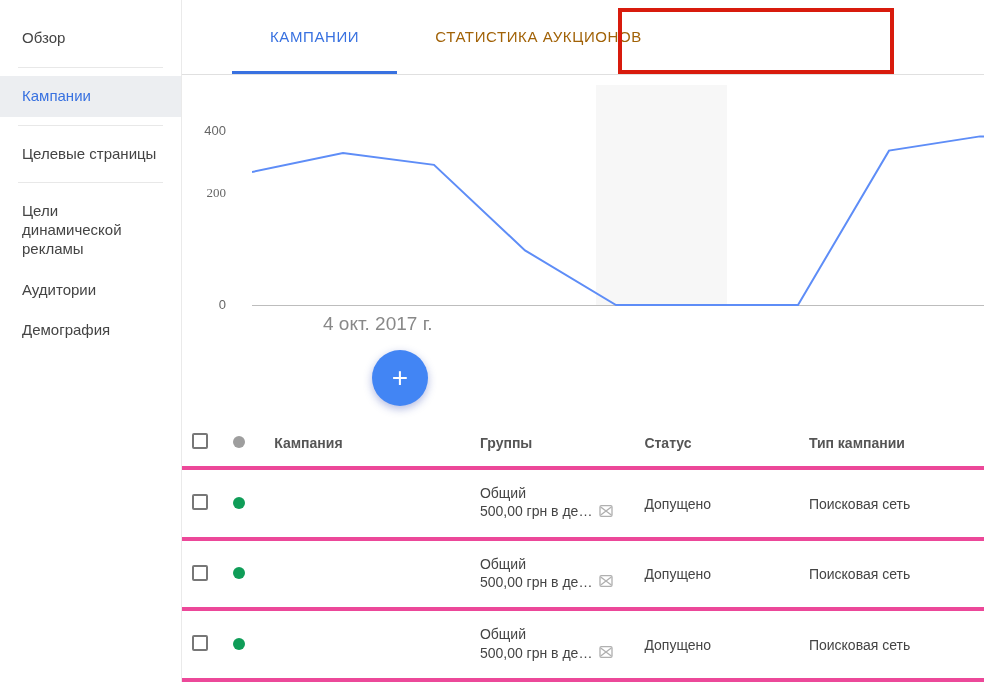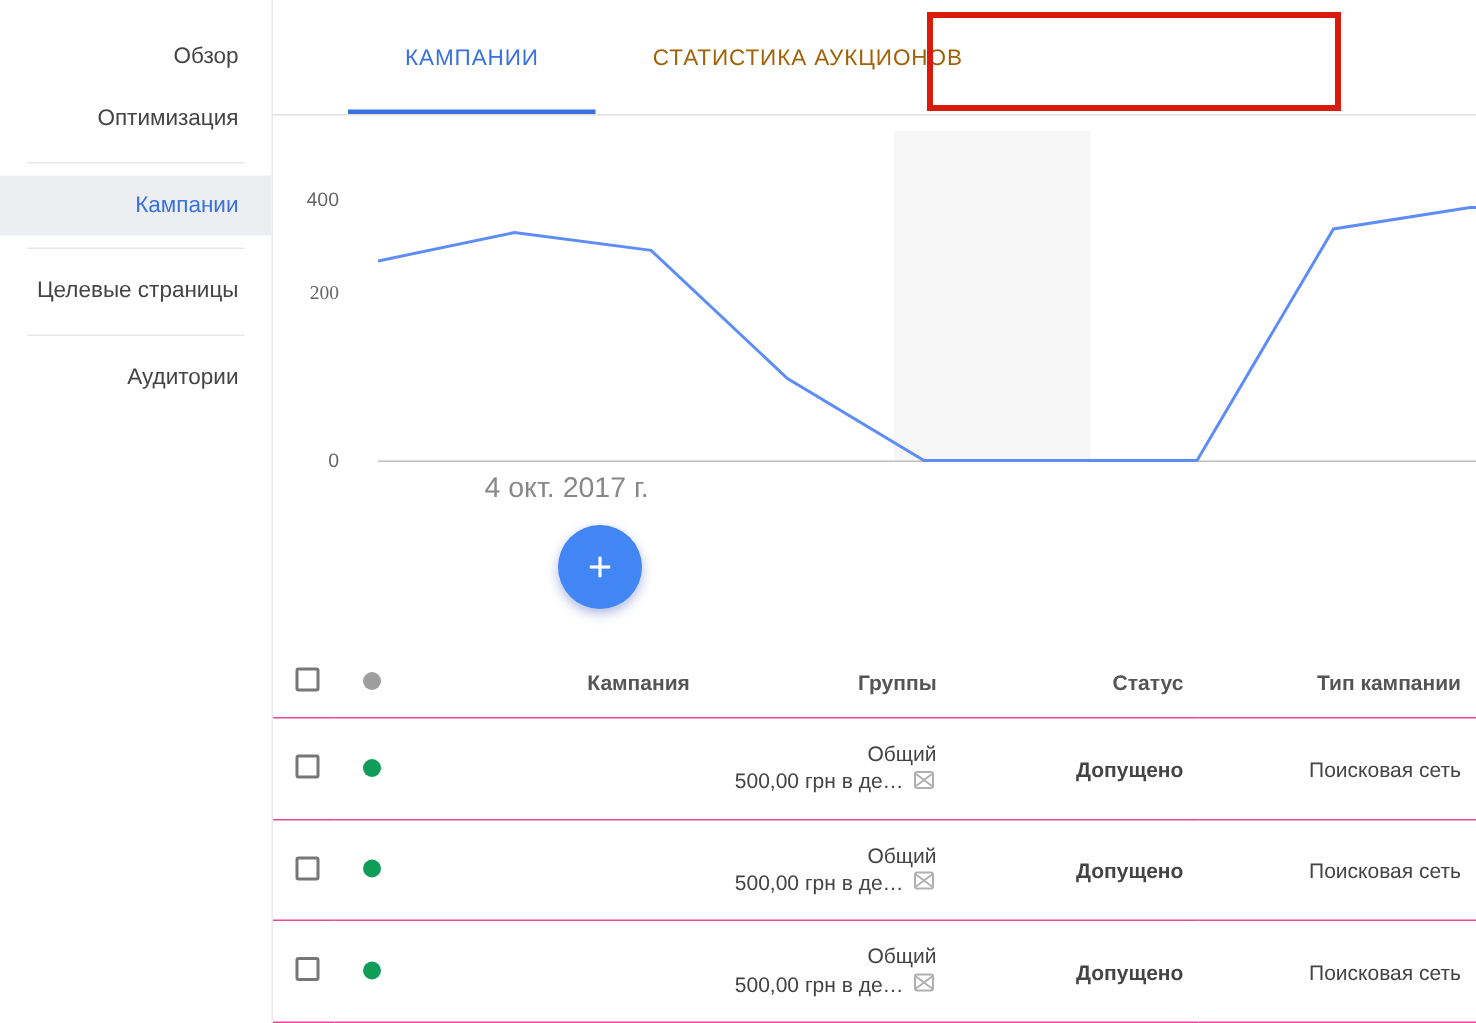--- a/index.html
+++ b/index.html
@@ -1,65 +1,66 @@
 <!DOCTYPE html>
 <html><head>
   <meta charset="utf-8">
   <style>
     * { margin: 0; padding: 0; box-sizing: border-box; }
     body { font-family: Arial, "Helvetica Neue", sans-serif; font-size: 14px; color: #3c4043; background: #fff; width: 984px; height: 682px; overflow: hidden; position: relative; }
     .container { display: flex; height: 100%; }
-    .sidebar { width: 182px; background: #fff; border-right: 1px solid #eaeaea; padding-top: 18px; flex-shrink: 0; text-align: right; }
+    .sidebar { width: 182px; background: #fff; border-right: 1px solid #eaeaea; padding-top: 18px; flex-shrink: 0; }
     .side-item { padding: 11px 22px; color: #444; cursor: pointer; font-size: 15px; line-height: 1.25; }
     .side-item.active { background: #eceef1; color: #3871e0; font-weight: 500; }
     .side-divider { height: 1px; background: #e8e8e8; margin: 8px 18px; }
     .main { flex: 1; position: relative; display: flex; flex-direction: column; overflow: hidden; }
     .tabs { display: flex; align-items: center; border-bottom: 1px solid #e0e0e0; padding: 0 50px; height: 82px; }
     .tab { padding: 0 38px; height: 100%; display: flex; align-items: center; text-transform: uppercase; font-size: 15px; font-weight: 500; color: #a16207; letter-spacing: 0.6px; cursor: pointer; position: relative; }
     .tab.active { color: #3871e0; }
     .tab.active::after { content: ""; position: absolute; left: 0; right: 0; bottom: 0; height: 3px; background: #3871e0; }
     .red-box { position: absolute; border: 4px solid #d81b0d; top: 8px; left: 436px; width: 276px; height: 66px; pointer-events: none; }
     .chart-area { padding: 20px 0 0 60px; position: relative; height: 300px; }
     .ytick { position: absolute; left: 0; width: 60px; text-align: right; padding-right: 16px; font-size: 13px; color: #666; }
     .chart-svg { position: absolute; left: 70px; top: 40px; }
     .chart-baseline { position: absolute; left: 70px; height: 1px; background: #bdbdbd; }
     .band { position: absolute; background: rgba(0,0,0,0.03); }
     .date-label { position: absolute; font-size: 19px; color: #888; }
     .fab { width: 56px; height: 56px; border-radius: 50%; background: #4285f4; color: #fff; display: flex; align-items: center; justify-content: center; font-size: 28px; position: absolute; left: 190px; top: 350px; box-shadow: 0 3px 8px rgba(60,80,180,0.4); cursor: pointer; z-index: 5; }
     .table-wrap { margin-top: 70px; }
     .table { width: 100%; border-collapse: collapse; }
-    .table th, .table td { text-align: right; padding: 14px 10px; border-bottom: 1px solid #ec4899; font-size: 14px; color: #444; }
+    .table th, .table td { text-align: left; padding: 14px 10px; border-bottom: 4px solid #ec4899; font-size: 14px; color: #444; }
     .table th { font-weight: 600; color: #555; }
     .th-budget { text-align: right; padding-right: 40px; }
     .chk { width: 16px; height: 16px; border: 2px solid #777; border-radius: 2px; display: inline-block; cursor: pointer; }
     .dot { width: 12px; height: 12px; border-radius: 50%; display: inline-block; }
     .dot.green { background: #0f9d58; }
     .dot.grey { background: #9e9e9e; }
     .budget-cell { text-align: right; padding-right: 6px; line-height: 1.3; }
     .noedit { display:inline-block; vertical-align: middle; color:#b0b0b0; margin-left:6px; }
     .col-chk { width: 40px; padding-left: 24px; }
     .col-dot { width: 40px; }
     .col-camp { width: 200px; }
     .col-budget { width: 160px; }
-    .col-status { width: 160px; font-weight: bold; }
+    .col-status { width: 160px; }
     .col-type { width: 180px; }
   </style>
 </head>
 <body>
 
 <div class="container">
   <nav class="sidebar" id="sidebar">
       <div class="side-item">Обзор</div>
-      <div class="side-item">Оптимизация</div>
       <div class="side-divider"></div>
       <div class="side-item active">Кампании</div>
       <div class="side-divider"></div>
       <div class="side-item">Целевые страницы</div>
       <div class="side-divider"></div>
+      <div class="side-item">Цели динамической рекламы</div>
       <div class="side-item">Аудитории</div>
+      <div class="side-item">Демография</div>
     </nav>
 
   <div class="main">
     <div class="tabs" id="tabs">
         <div class="tab active">КАМПАНИИ</div>
         <div class="tab">СТАТИСТИКА АУКЦИОНОВ</div>
       </div>
     <div class="red-box"></div>
 
     <div class="chart-area" id="chartArea">

